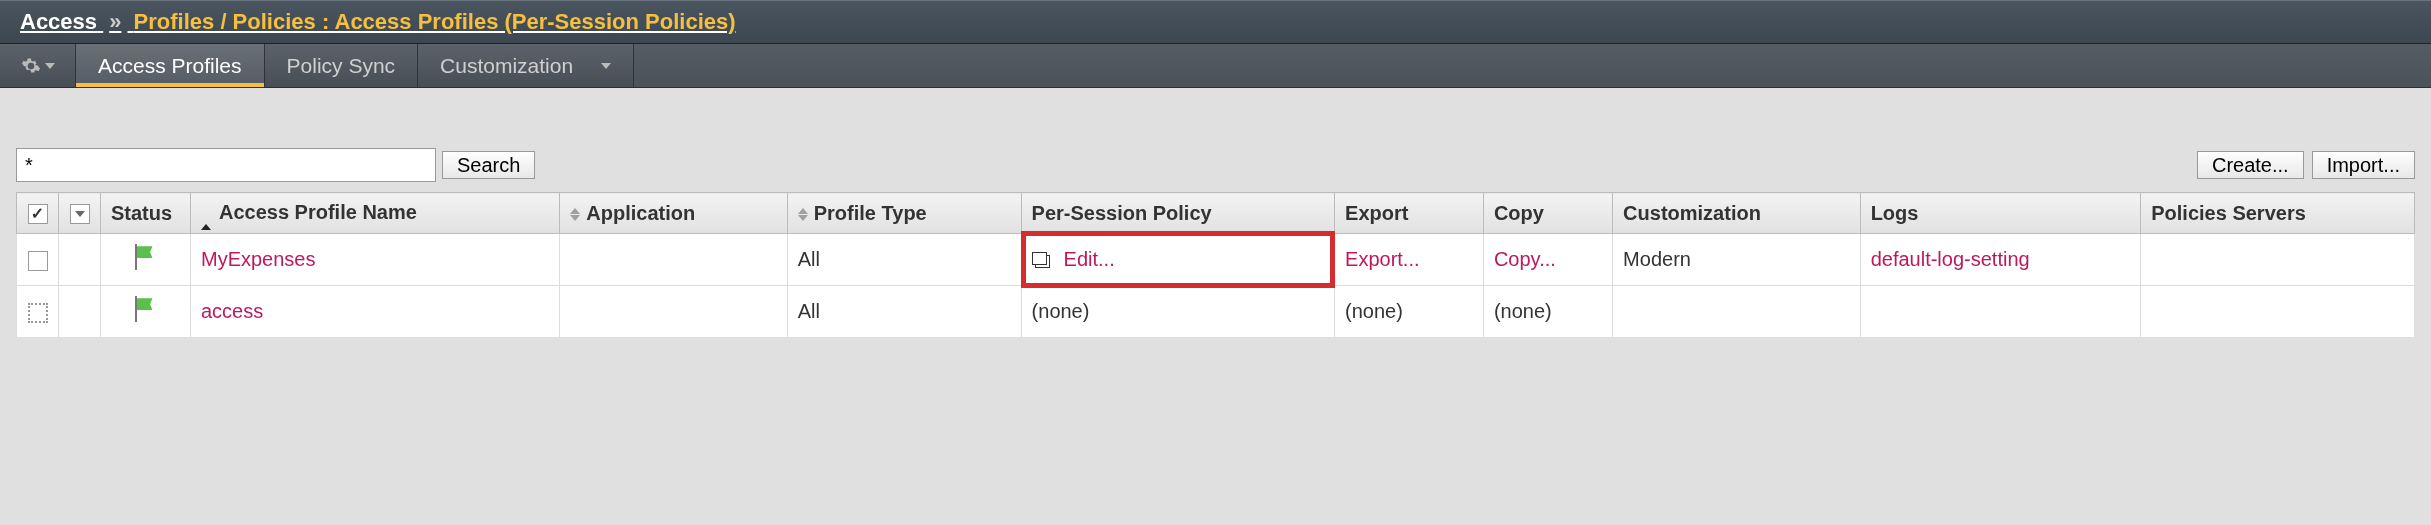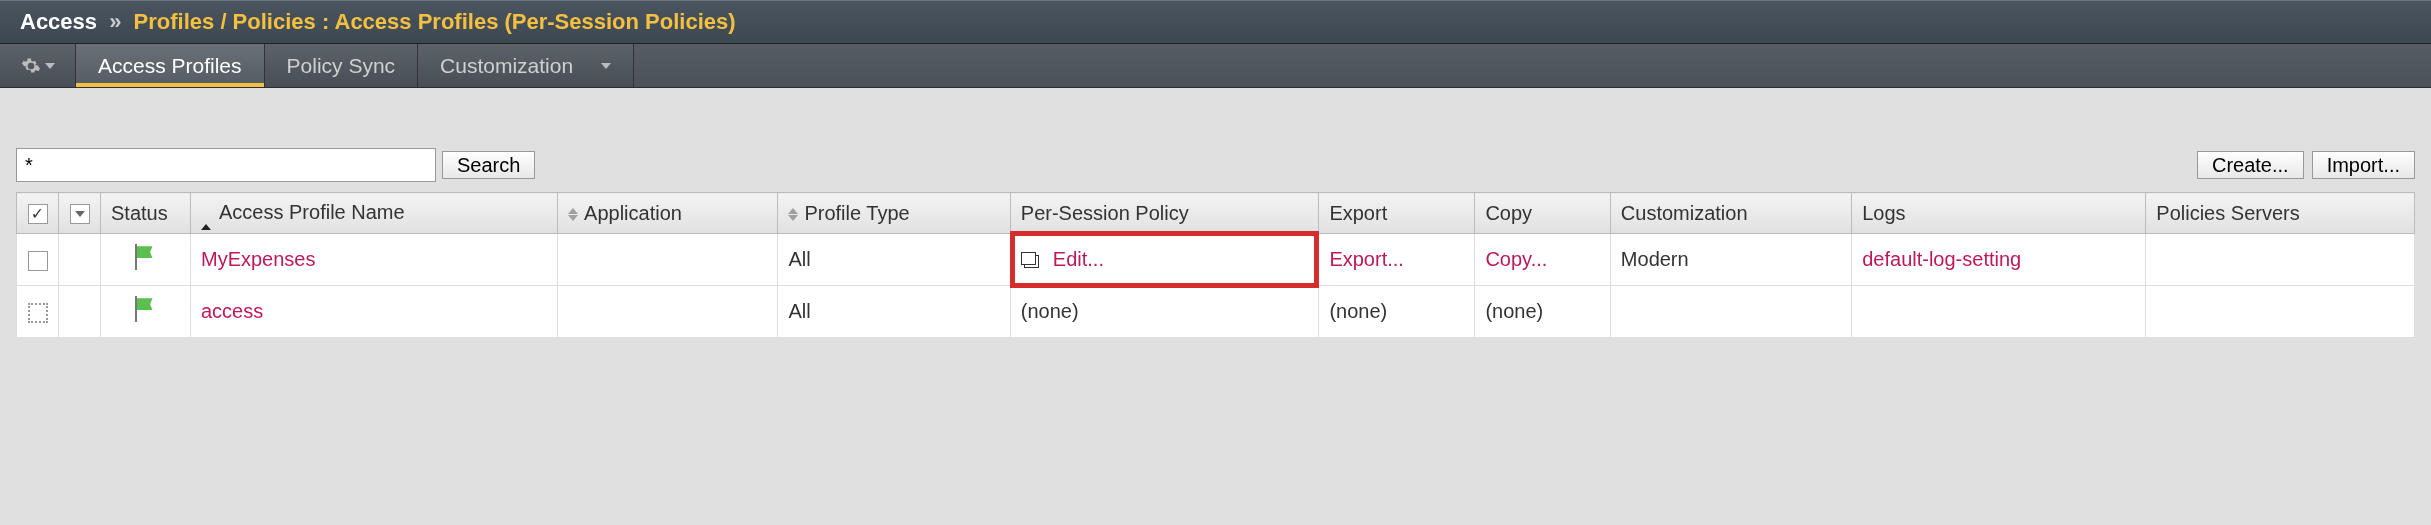--- a/index.html
+++ b/index.html
@@ -12,20 +12,21 @@
   .header-bar {
     background: linear-gradient(to bottom, #4a5560, #3d4750);
     padding: 8px 20px;
     border-top: 1px solid #6a7580;
     border-bottom: 1px solid #222;
   }
   .breadcrumb {
     color: #fff;
     font-size: 22px;
     font-weight: bold;
+    text-decoration: underline;
   }
   .breadcrumb .sep { color: #ccc; margin: 0 6px; }
   .breadcrumb .highlight { color: #f5c040; }
   .tab-bar {
     background: linear-gradient(to bottom, #555c64, #4b525a);
     display: flex;
     align-items: stretch;
     border-bottom: 1px solid #2a2f36;
     height: 44px;
   }
@@ -94,21 +95,21 @@
     width: 100%;
     border-collapse: collapse;
     background: #fff;
     border: 1px solid #bbb;
   }
   table.data th {
     background: linear-gradient(to bottom,#f3f3f3,#e1e1e1);
     border: 1px solid #bbb;
     padding: 8px 10px;
     text-align: left;
-    font-weight: normal;
+    font-weight: bold;
     color: #333;
     font-size: 20px;
     white-space: nowrap;
   }
   table.data td {
     border: 1px solid #ddd;
     padding: 10px 10px;
     font-size: 20px;
     vertical-align: middle;
     white-space: nowrap;

